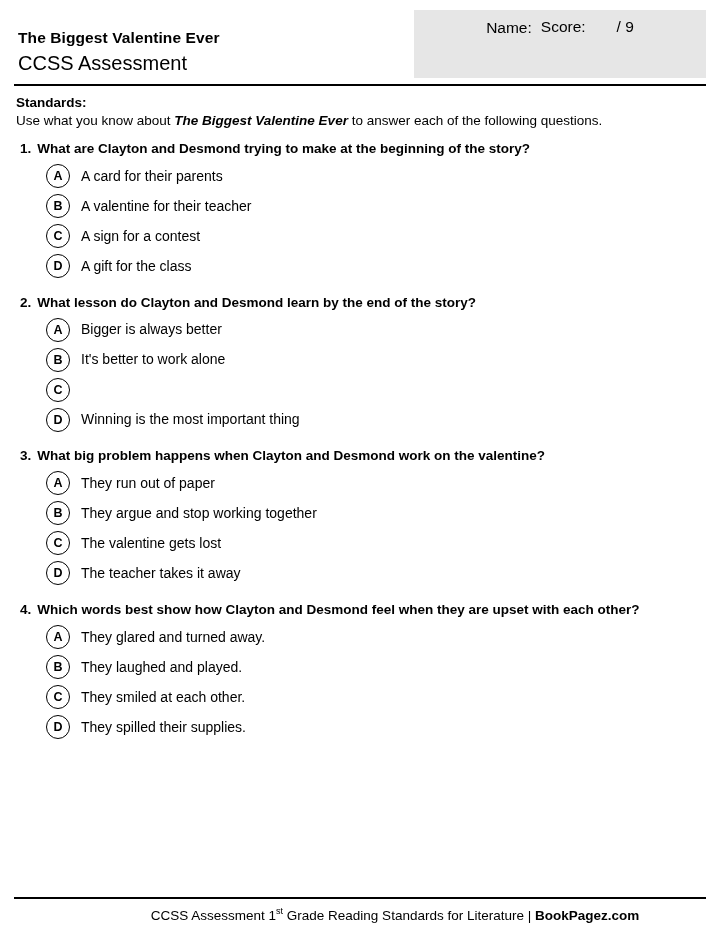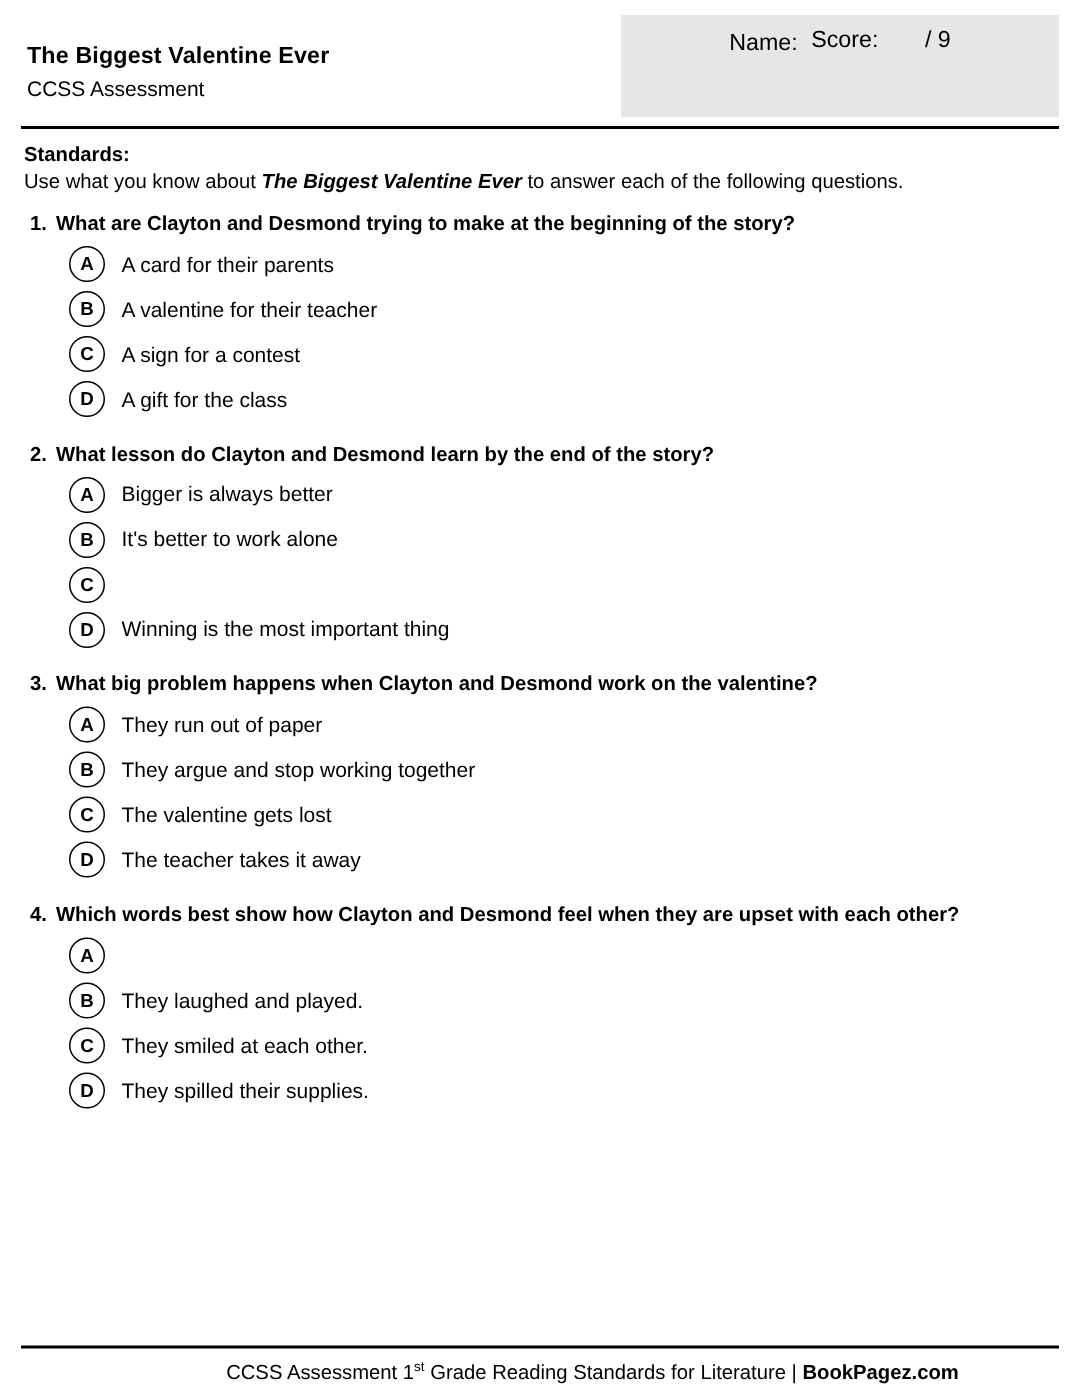--- a/index.html
+++ b/index.html
@@ -35,21 +35,21 @@
     padding-top: 18px;
     padding-left: 4px;
   }
   .doc-title {
     font-size: 15.5px;
     font-weight: bold;
     letter-spacing: 0.1px;
     line-height: 1.35;
   }
   .doc-subtitle {
-    font-size: 14px;
+    font-size: 20px;
     font-weight: normal;
     line-height: 1.35;
     margin-top: 1px;
   }
   .name-score {
     flex: 1 1 auto;
     background: #e6e6e6;
     padding: 8px 14px 8px 14px;
     display: flex;
     flex-direction: row;
@@ -268,20 +268,21 @@
     </div>
 
     <div class="question">
       <div class="q-text">
         <span class="q-num">4.</span>
         <span class="q-body">Which words best show how Clayton and Desmond feel when they are upset with each other?</span>
       </div>
       <div class="choices">
         <div class="choice">
           <span class="bubble">A</span>
+          <span class="choice-text">They glared and turned away.</span>
         </div>
         <div class="choice">
           <span class="bubble">B</span>
           <span class="choice-text">They laughed and played.</span>
         </div>
         <div class="choice">
           <span class="bubble">C</span>
           <span class="choice-text">They smiled at each other.</span>
         </div>
         <div class="choice">

